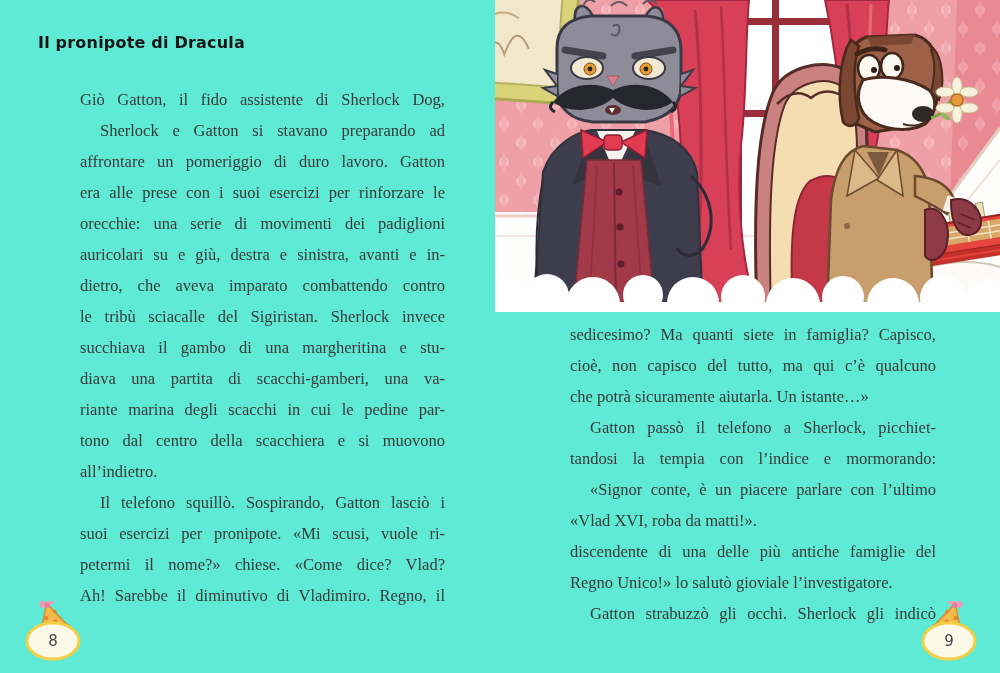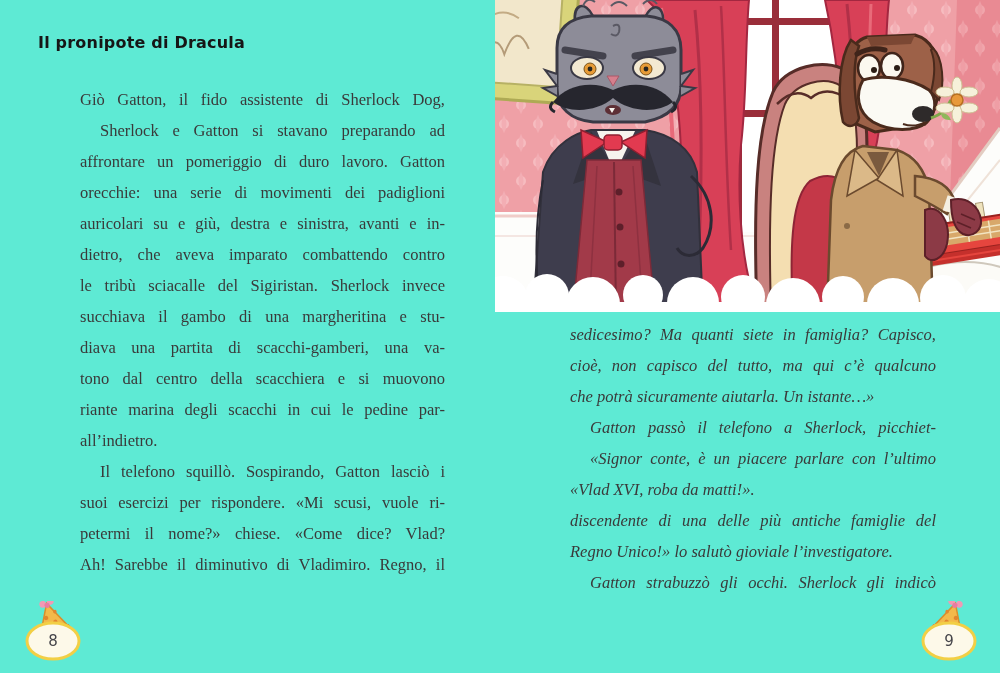--- a/index.html
+++ b/index.html
@@ -2,21 +2,21 @@
 <html><head>
 <meta charset="utf-8">
 <style>
   html,body{margin:0;padding:0;background:#fff;}
   .spread{position:relative;width:1000px;height:673px;background:#5eead4;overflow:hidden;
           font-family:"Liberation Serif","DejaVu Serif",serif;}
   .running-header{position:absolute;left:38px;top:33px;font-family:"DejaVu Sans","Liberation Sans",sans-serif;
           font-weight:bold;font-size:16px;letter-spacing:.2px;color:#161616;}
   .text-block{position:absolute;color:#3a3a3a;font-size:16.5px;line-height:31px;}
   .left-text{left:80px;top:84px;width:365px;}
-  .right-text{left:570px;top:319px;width:366px;font-style:italic;}
+  .right-text{left:570px;top:319px;width:366px;}
   .tline{text-align:justify;text-align-last:justify;-moz-text-align-last:justify;height:31px;white-space:normal;}
   .tline.endline{text-align-last:left;-moz-text-align-last:left;}
   .tline.indent{padding-left:20px;}
   .illustration{position:absolute;left:495px;top:0;width:505px;height:312px;}
   .page-badge{position:absolute;width:78px;height:64px;}
   .badge-left{left:16px;top:601px;}
   .badge-right{left:908px;top:601px;}
   .badge-num{position:absolute;font-family:"DejaVu Sans","Liberation Sans",sans-serif;
           font-size:15px;color:#45454a;left:0;width:78px;text-align:center;top:30px;}
   .badge-left .badge-num{top:31px;left:-2px;}
@@ -26,31 +26,32 @@
 <body>
 
 <div class="spread">
 
   <div class="running-header">Il pronipote di Dracula</div>
 
   <div class="text-block left-text" id="left-text">
       <div class="tline">Giò Gatton, il fido assistente di Sherlock Dog,</div>
       <div class="tline indent">Sherlock e Gatton si stavano preparando ad</div>
       <div class="tline">affrontare un pomeriggio di duro lavoro. Gatton</div>
+      <div class="tline">era alle prese con i suoi esercizi per rinforzare le</div>
       <div class="tline">orecchie: una serie di movimenti dei padiglioni</div>
       <div class="tline">auricolari su e giù, destra e sinistra, avanti e in-</div>
       <div class="tline">dietro, che aveva imparato combattendo contro</div>
       <div class="tline">le tribù sciacalle del Sigiristan. Sherlock invece</div>
       <div class="tline">succhiava il gambo di una margheritina e stu-</div>
       <div class="tline">diava una partita di scacchi-gamberi, una va-</div>
+      <div class="tline">riante marina degli scacchi in cui le pedine par-</div>
       <div class="tline">tono dal centro della scacchiera e si muovono</div>
-      <div class="tline">riante marina degli scacchi in cui le pedine par-</div>
       <div class="tline endline">all’indietro.</div>
       <div class="tline indent">Il telefono squillò. Sospirando, Gatton lasciò i</div>
-      <div class="tline">suoi esercizi per rispondere. «Mi scusi, vuole ri-</div>
+      <div class="tline">suoi esercizi per pronipote. «Mi scusi, vuole ri-</div>
       <div class="tline">petermi il nome?» chiese. «Come dice? Vlad?</div>
       <div class="tline">Ah! Sarebbe il diminutivo di Vladimiro. Regno, il</div>
     </div>
 
   <div class="illustration">
     <svg width="505" height="312" viewBox="0 0 505 312" xmlns="http://www.w3.org/2000/svg">
       <defs>
         <pattern id="dmk" width="34" height="38" patternUnits="userSpaceOnUse">
           <circle cx="9" cy="10" r="5" fill="#f6bcc0"></circle>
           <path d="M9,1 Q14,10 9,19 Q4,10 9,1Z" fill="#f3aeb4"></path>
@@ -227,20 +228,21 @@
         <rect x="0" y="302" width="505" height="10"></rect>
       </g>
     </svg>
   </div>
 
   <div class="text-block right-text" id="right-text">
       <div class="tline">sedicesimo? Ma quanti siete in famiglia? Capisco,</div>
       <div class="tline">cioè, non capisco del tutto, ma qui c’è qualcuno</div>
       <div class="tline endline">che potrà sicuramente aiutarla. Un istante…»</div>
       <div class="tline indent">Gatton passò il telefono a Sherlock, picchiet-</div>
+      <div class="tline">tandosi la tempia con l’indice e mormorando:</div>
       <div class="tline indent">«Signor conte, è un piacere parlare con l’ultimo</div>
       <div class="tline endline">«Vlad XVI, roba da matti!».</div>
       <div class="tline">discendente di una delle più antiche famiglie del</div>
       <div class="tline endline">Regno Unico!» lo salutò gioviale l’investigatore.</div>
       <div class="tline indent">Gatton strabuzzò gli occhi. Sherlock gli indicò</div>
     </div>
 
   <div class="page-badge badge-left">
     <svg width="78" height="64" viewBox="0 0 78 64">
       <g transform="rotate(-14 34 16)">

